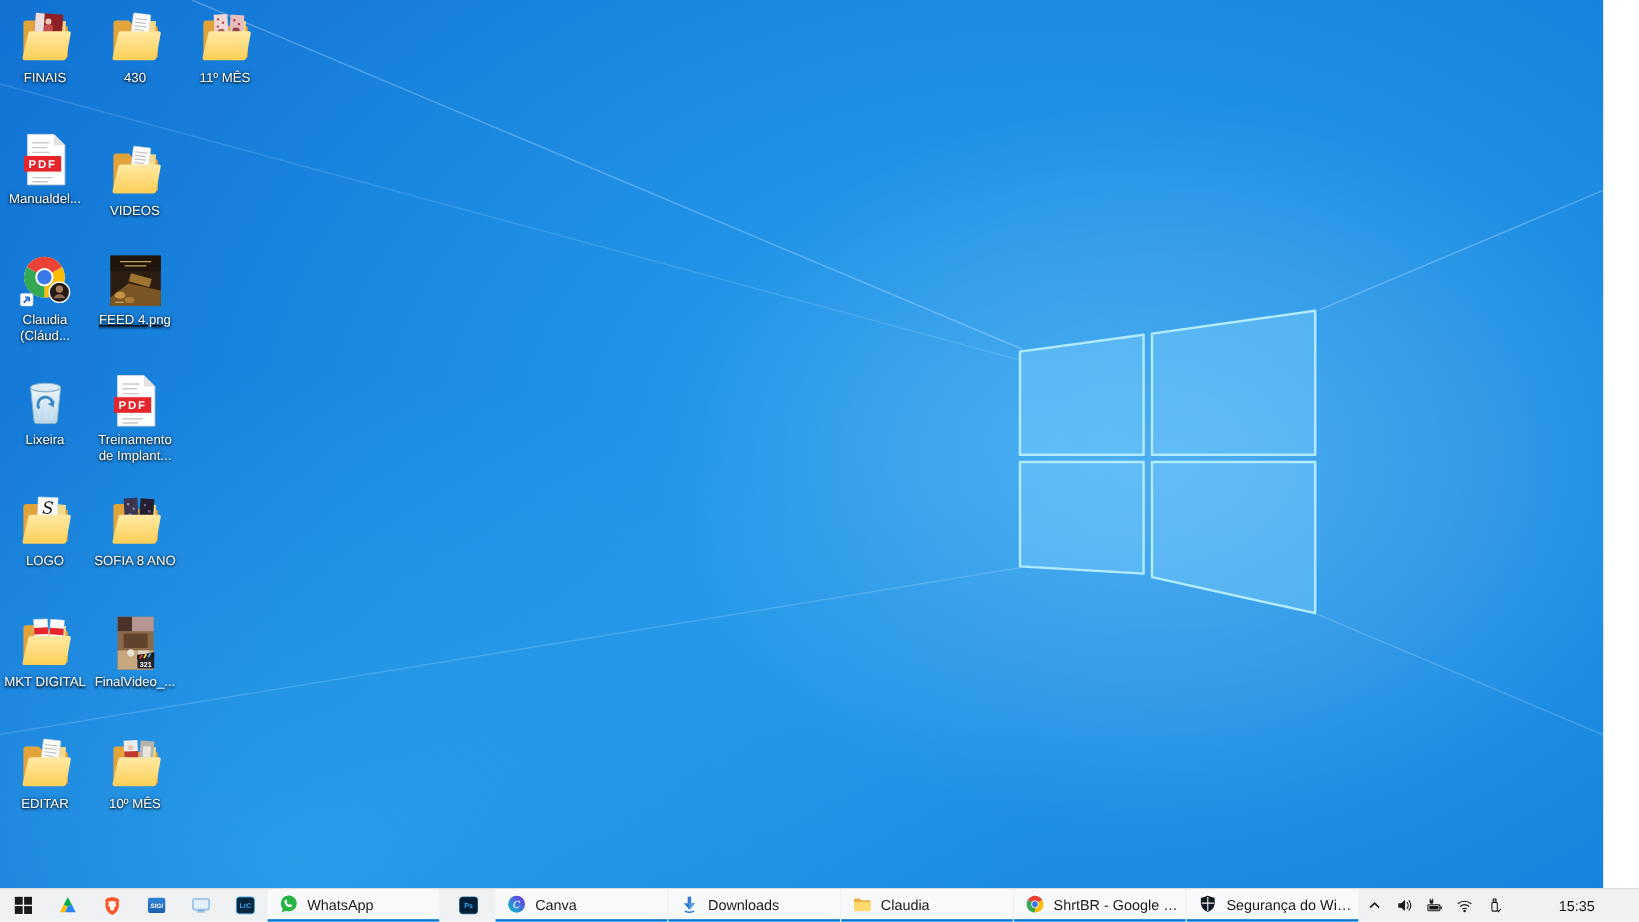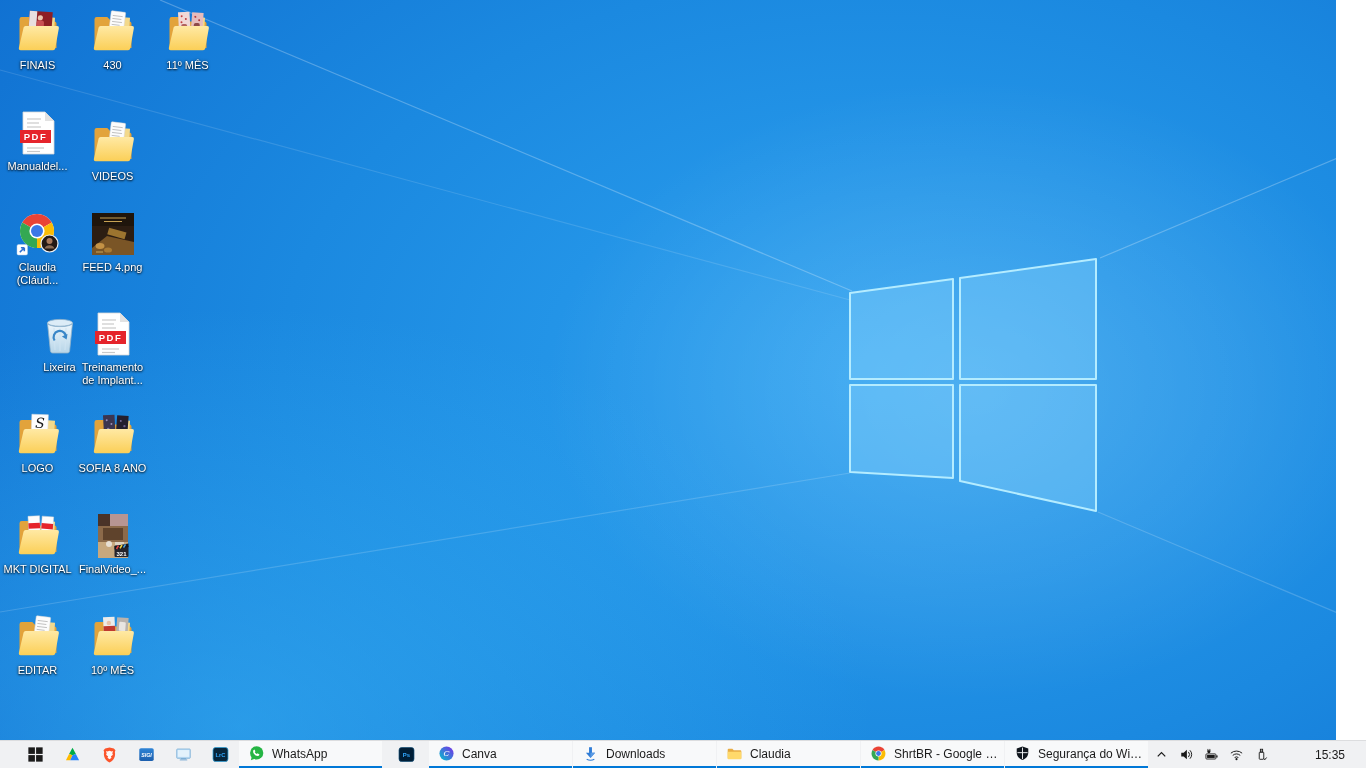--- a/index.html
+++ b/index.html
@@ -11,21 +11,21 @@
   #wallpaper-art{position:absolute;left:0;top:0;}
   .desktop-icon{position:absolute;width:75px;height:96px;text-align:center;cursor:default;}
   .di-img{width:48px;height:48px;margin:0 auto;}
   .di-img svg{display:block;}
   .i48{width:48px;height:48px;}
   .i17{width:17px;height:17px;}
   .i15{width:15px;height:15px;}
   .di-label{font-size:11px;line-height:13px;color:#fff;margin:3px -5px 0;
     text-shadow:0 1px 2px rgba(0,0,0,.9),0 0 3px rgba(0,0,0,.55);white-space:pre-line;}
   #taskbar{position:absolute;left:0;bottom:0;width:1366px;height:28px;background:#f0f1f3;
-    border-top:1px solid #dcdddf;display:flex;align-items:stretch;box-sizing:border-box;padding-left:16px;}
+    border-top:1px solid #dcdddf;display:flex;align-items:stretch;box-sizing:border-box;}
   .tb-item{display:flex;align-items:center;justify-content:center;flex:0 0 auto;box-sizing:border-box;}
   .tb-start{width:38px;}
   .tb-pinned{width:37px;}
   .tb-pinned-mid{width:46px;}
   .tb-running{width:143px;justify-content:flex-start;gap:7px;padding-left:9px;margin-right:1px;
     background:rgba(255,255,255,.55);border-bottom:2px solid #0078d7;}
   .tb-label{font-size:12px;color:#1a1a1a;white-space:nowrap;overflow:hidden;text-overflow:ellipsis;}
   .tb-icon{display:flex;align-items:center;justify-content:center;}
   #tray{margin-left:auto;display:flex;align-items:center;gap:32px;}
   .tray-item{width:25px;display:flex;align-items:center;justify-content:center;}
@@ -196,39 +196,39 @@
     <circle cx="35.5" cy="33.5" r="8.5" fill="#241a16" stroke="#f2f2f2" stroke-width="1.2"></circle>
     <circle cx="35.5" cy="31" r="3" fill="#a8795c"></circle>
     <path d="M30.5 38.5 a5.5 5.5 0 0 1 10 0 z" fill="#8a6a52"></path>
     <rect x="3" y="34.5" width="10.5" height="10.5" rx="1.5" fill="#fff" stroke="#b8cfe8" stroke-width="0.5"></rect>
     <path d="M5.8 42.3 L10.3 37.8 M10.3 37.8 h-3.4 M10.3 37.8 v3.4" stroke="#2f6fd1" stroke-width="1.6" fill="none"></path>
           </svg>
         </div>
         <div class="di-label">Claudia
 (Cláud...</div>
       </div>
-      <div class="desktop-icon" style="left: 75px; top: 209.6px;">
+      <div class="desktop-icon" style="left: 75px; top: 209.6px; text-decoration: underline;">
         <div class="di-img">
           <svg class="i48" viewBox="0 0 48 48">
     <rect x="3" y="3" width="42" height="42" fill="#2c1d12"></rect>
     <rect x="3" y="3" width="42" height="13" fill="#1f150c"></rect>
     <g stroke="#c8a254" stroke-width="1">
               <line x1="11" y1="8" x2="37" y2="8"></line>
               <line x1="15" y1="11.5" x2="33" y2="11.5"></line>
             </g>
     <path d="M3 38 L18 26 L45 32 L45 45 H3 z" fill="#7a5526"></path>
     <rect x="19" y="20" width="18" height="7" transform="rotate(16 28 23)" fill="#9c742f"></rect>
     <ellipse cx="11" cy="36" rx="4.5" ry="3" fill="#c49245"></ellipse>
     <ellipse cx="19" cy="40" rx="4" ry="2.6" fill="#a87a34"></ellipse>
     <line x1="7" y1="42" x2="14" y2="42" stroke="#caa85a" stroke-width="1"></line>
           </svg>
         </div>
         <div class="di-label">FEED 4.png</div>
       </div>
-      <div class="desktop-icon" style="left: 0px; top: 310.4px; padding-left: 22px;">
+      <div class="desktop-icon" style="left: 0px; top: 310.4px;">
         <div class="di-img">
           <svg class="i48" viewBox="0 0 48 48">
     <defs>
               <linearGradient id="gBin" x1="0" y1="0" x2="0" y2="1">
       <stop offset="0" stop-color="#eef7fd"></stop>
                 <stop offset="1" stop-color="#b7d5e8"></stop>
               </linearGradient>
             </defs>
     <path d="M11.5 13 C11.5 15 17 16.6 24 16.6 S36.5 15 36.5 13 L33.6 41 a2.2 2.2 0 0 1 -2.2 2 h-14.8 a2.2 2.2 0 0 1 -2.2 -2 z" fill="url(#gBin)" stroke="#93b4ca" stroke-width="0.8"></path>
     <g stroke="#cfe4f2" stroke-width="1">

